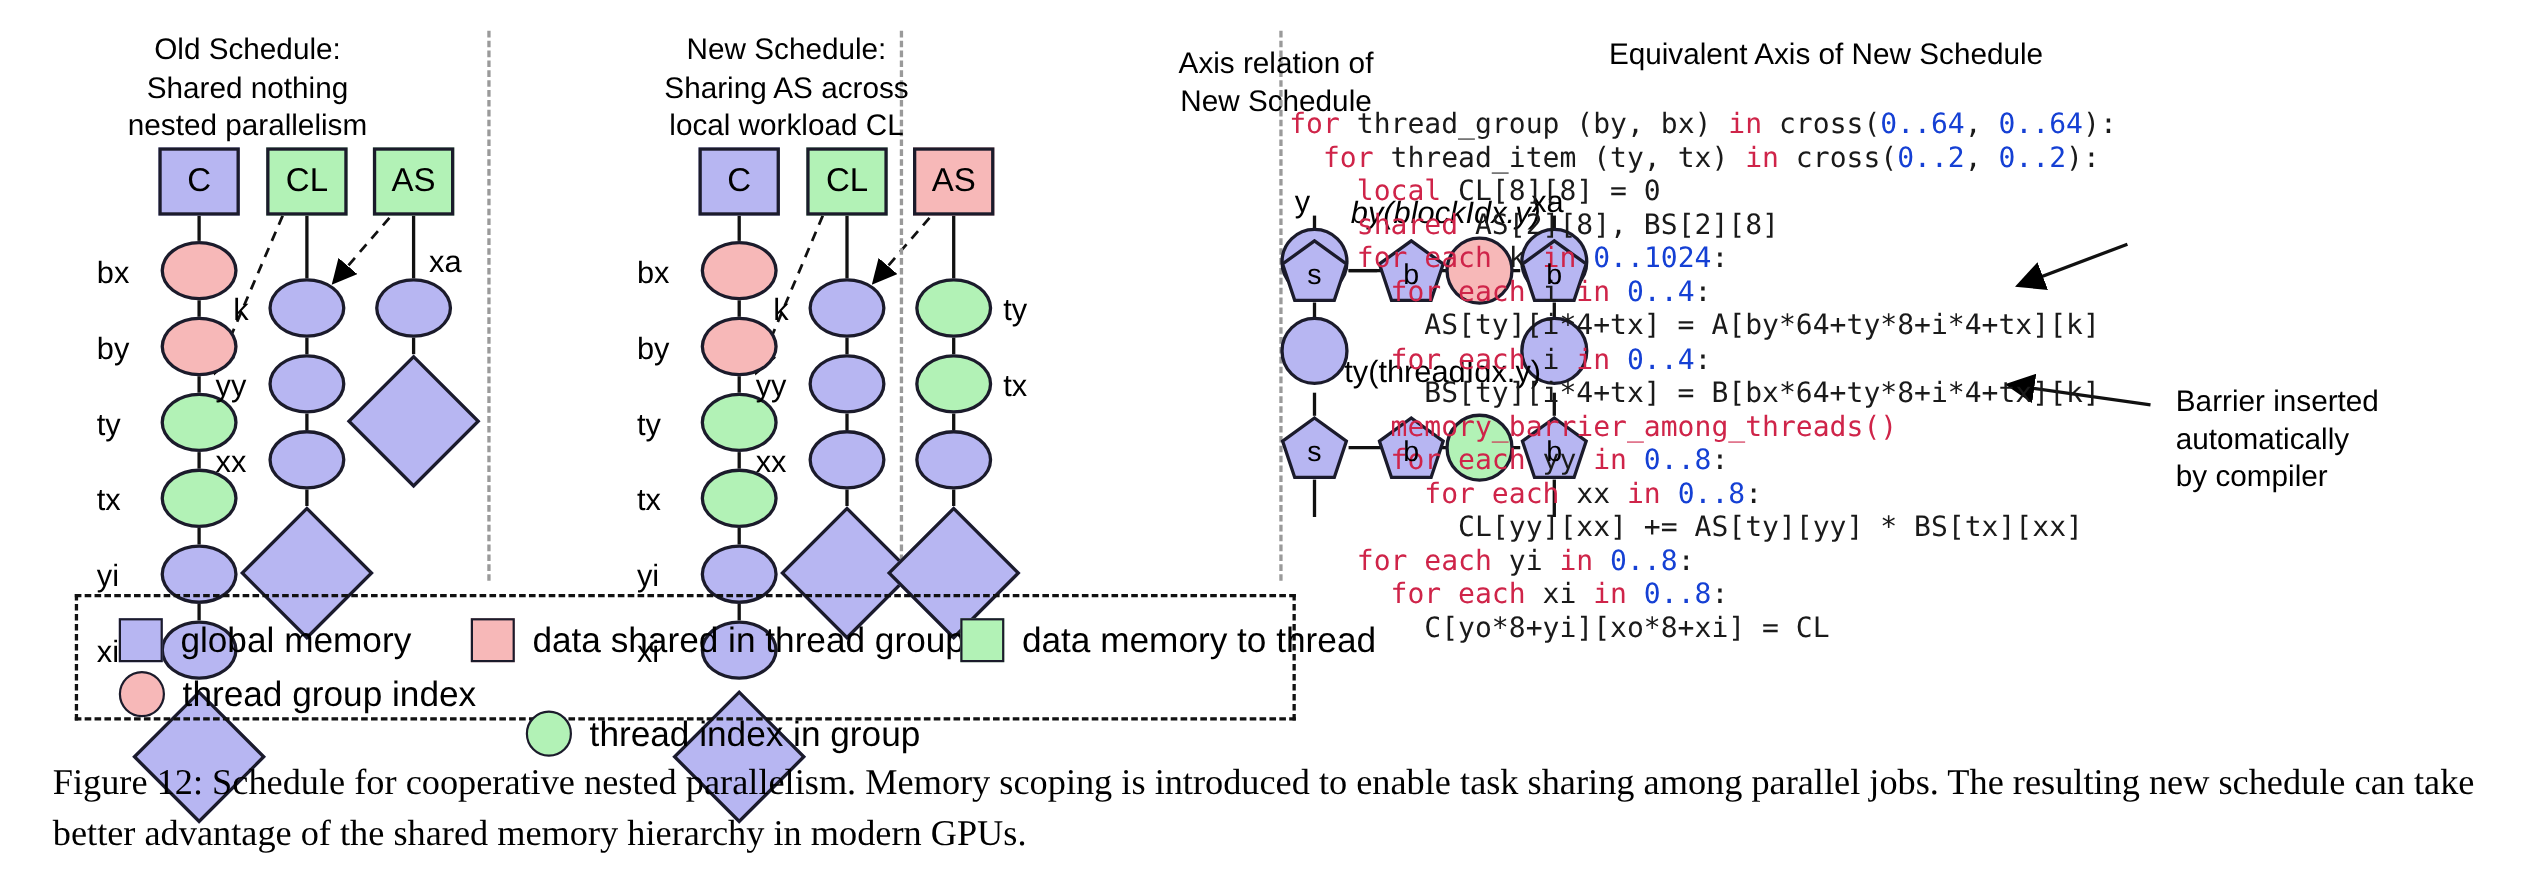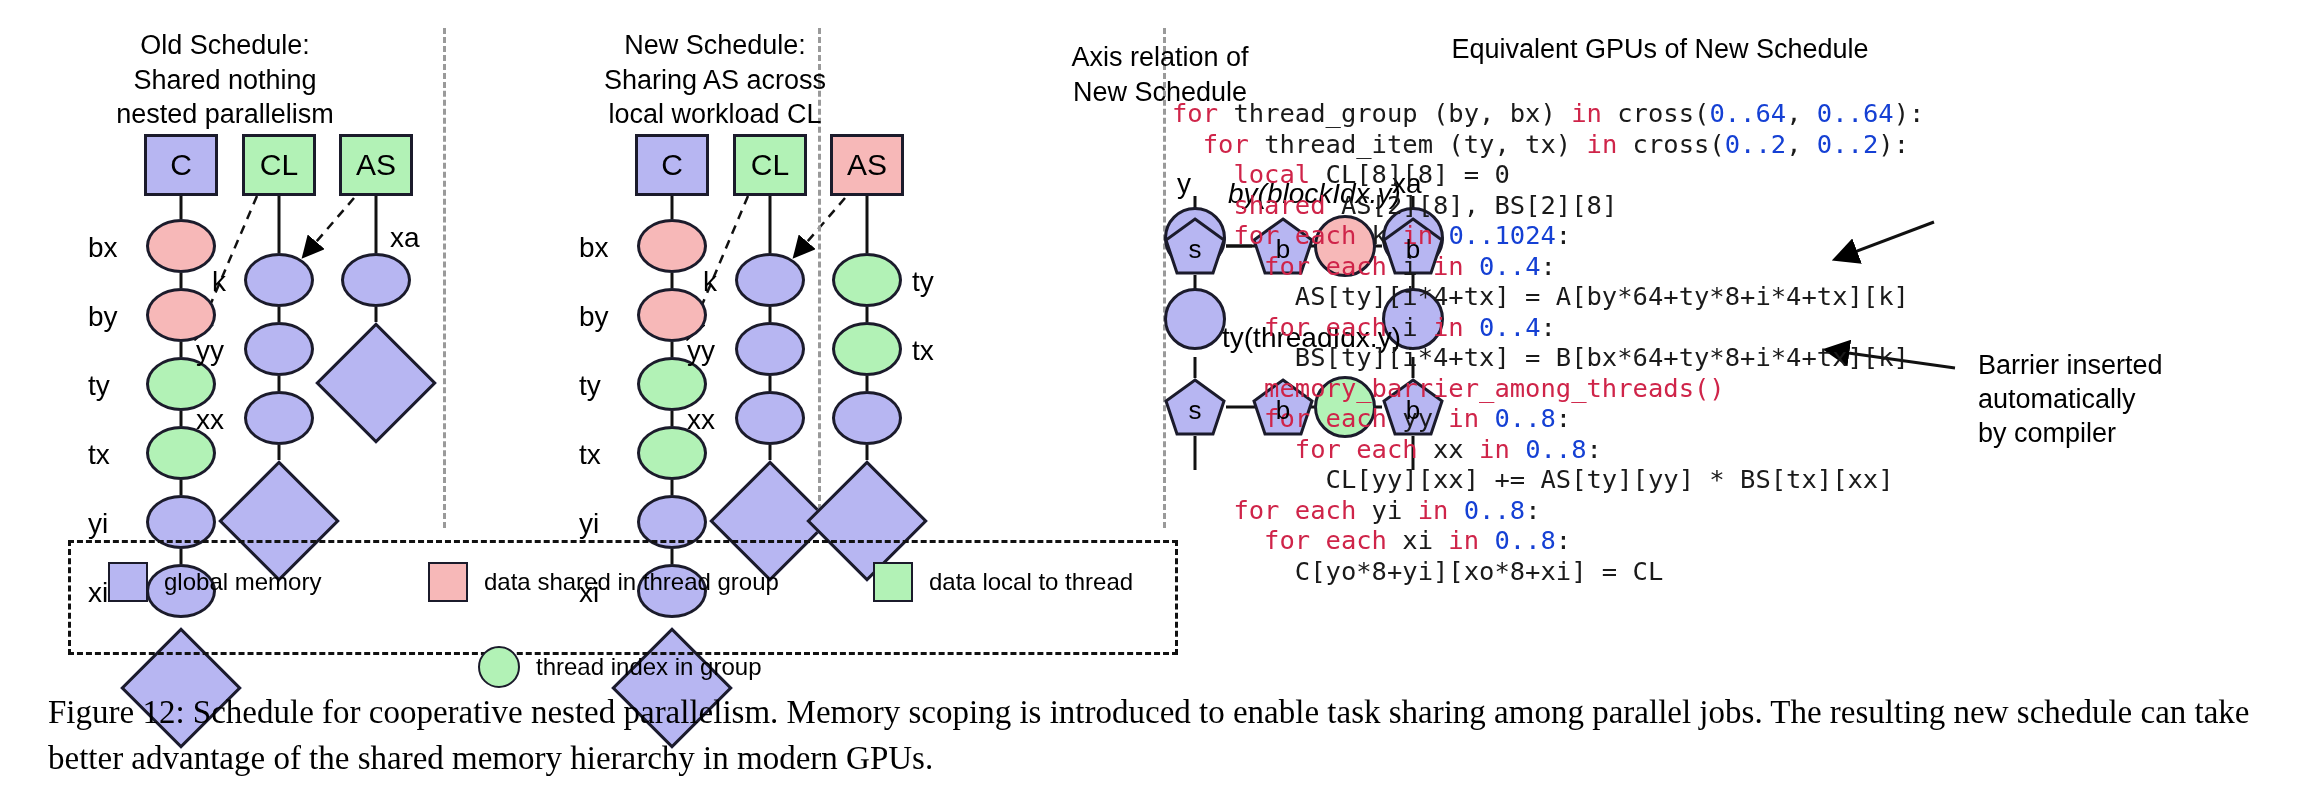--- a/index.html
+++ b/index.html
@@ -32,21 +32,21 @@
   .kw{color:#cf2449;}
   .num{color:#1540d4;}
 
   .note{position:absolute;font-size:27px;line-height:1.26;white-space:pre-line;color:#000;}
 
   
   .legend{position:absolute;border:3px dashed #111;box-sizing:border-box;}
   .lg-row{position:absolute;display:flex;align-items:center;}
   .lg-sq{width:40px;height:40px;border:2.5px solid #1b1b2b;box-sizing:border-box;}
   .lg-ci{width:42px;height:42px;border-radius:50%;border:2.5px solid #1b1b2b;box-sizing:border-box;}
-  .lg-tx{font-size:24px;margin-left:16px;white-space:nowrap;}
+  .lg-tx{font-size:32px;margin-left:16px;white-space:nowrap;}
 
   .caption{position:absolute;font-family:"Liberation Serif",serif;font-size:33px;line-height:1.38;color:#000;}
 </style>
 </head>
 <body>
 
 <div class="fig">
 
   <svg class="lines" viewBox="0 0 2306 802">
     <defs>
@@ -259,40 +259,44 @@
   </div>
   <div class="circ green" style="left:1314px;top:376px;"></div>
   <div class="pent" style="left:1382px;top:378px;">
     <svg width="62" height="58" viewBox="0 0 62 58">
         <polygon points="31,2 60,23 49,56 13,56 2,23" fill="#b7b6f2" stroke="#1b1b2b" stroke-width="3"></polygon>
       </svg>
     <span>b</span>
   </div>
   <div class="lbl" style="left:1222px;top:322px;">ty(threadIdx.y)</div>
 
-  <div class="panel-title" style="left:1330px;top:32px;width:660px;">Equivalent GPUs of New Schedule</div>
+  <div class="panel-title" style="left:1330px;top:32px;width:660px;">Equivalent Axis of New Schedule</div>
 
   <div class="code" id="code-block" style="left:1172px;top:98px;"><div><span class="kw">for </span><span>thread_group (by, bx) </span><span class="kw">in </span><span>cross(</span><span class="num">0..64</span><span>, </span><span class="num">0..64</span><span>):</span></div><div><span class="kw">  for </span><span>thread_item (ty, tx) </span><span class="kw">in </span><span>cross(</span><span class="num">0..2</span><span>, </span><span class="num">0..2</span><span>):</span></div><div><span class="kw">    local </span><span>CL[8][8] = 0</span></div><div><span class="kw">    shared </span><span>AS[2][8], BS[2][8]</span></div><div><span class="kw">    for each </span><span>k </span><span class="kw">in </span><span class="num">0..1024</span><span>:</span></div><div><span class="kw">      for each </span><span>i </span><span class="kw">in </span><span class="num">0..4</span><span>:</span></div><div><span>        AS[ty][i*4+tx] = A[by*64+ty*8+i*4+tx][k]</span></div><div><span class="kw">      for each </span><span>i </span><span class="kw">in </span><span class="num">0..4</span><span>:</span></div><div><span>        BS[ty][i*4+tx] = B[bx*64+ty*8+i*4+tx][k]</span></div><div><span class="kw">      memory_barrier_among_threads()</span></div><div><span class="kw">      for each </span><span>yy </span><span class="kw">in </span><span class="num">0..8</span><span>:</span></div><div><span class="kw">        for each </span><span>xx </span><span class="kw">in </span><span class="num">0..8</span><span>:</span></div><div><span>          CL[yy][xx] += AS[ty][yy] * BS[tx][xx]</span></div><div><span class="kw">    for each </span><span>yi </span><span class="kw">in </span><span class="num">0..8</span><span>:</span></div><div><span class="kw">      for each </span><span>xi </span><span class="kw">in </span><span class="num">0..8</span><span>:</span></div><div><span>        C[yo*8+yi][xo*8+xi] = CL</span></div></div>
 
   <div class="note" style="left:1978px;top:348px;width:340px;">Barrier inserted automatically
 by compiler</div>
 
   <div class="legend" style="left:68px;top:540px;width:1110px;height:115px;"></div>
 
   <div class="lg-row" style="left:108px;top:562px;">
     <span class="lg-sq blue"></span>
     <span class="lg-tx">global memory</span>
   </div>
   <div class="lg-row" style="left:428px;top:562px;">
     <span class="lg-sq pink"></span>
     <span class="lg-tx">data shared in thread group</span>
   </div>
   <div class="lg-row" style="left:873px;top:562px;">
     <span class="lg-sq green"></span>
-    <span class="lg-tx">data local to thread</span>
+    <span class="lg-tx">data memory to thread</span>
+  </div>
+  <div class="lg-row" style="left:108px;top:610px;">
+    <span class="lg-ci pink"></span>
+    <span class="lg-tx">thread group index</span>
   </div>
   <div class="lg-row" style="left:478px;top:610px;margin-top:36px;">
     <span class="lg-ci green"></span>
     <span class="lg-tx">thread index in group</span>
   </div>
 
   <div class="caption" style="left:48px;top:690px;width:2215px;">Figure 12: Schedule for cooperative nested parallelism. Memory scoping is introduced to enable task sharing among parallel jobs. The resulting new schedule can take better advantage of the shared memory hierarchy in modern GPUs.</div>
 
 </div>
 

